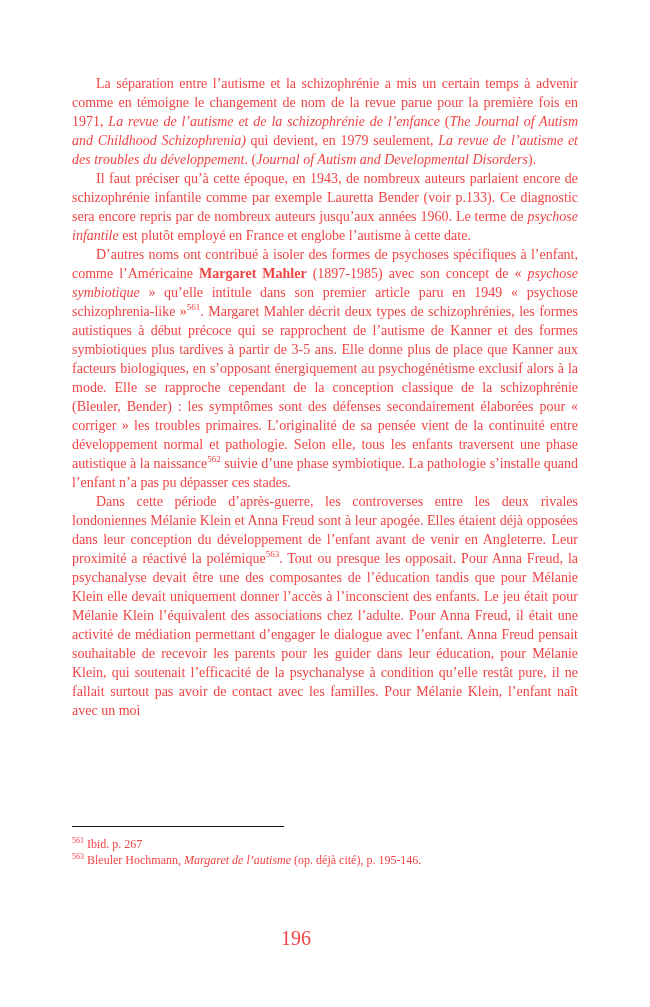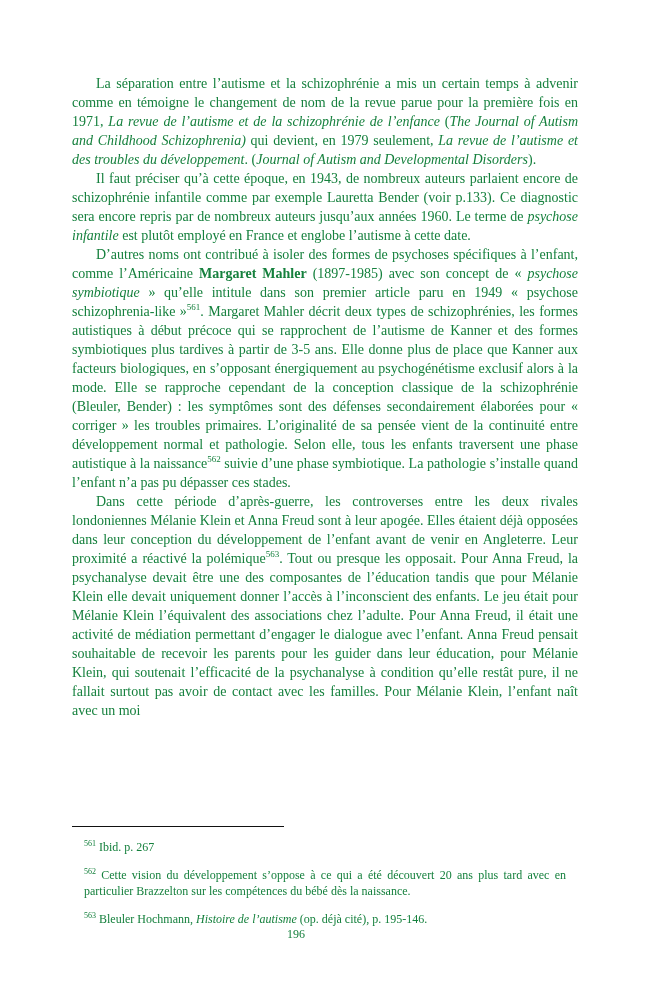--- a/index.html
+++ b/index.html
@@ -6,21 +6,21 @@
     margin: 0;
     padding: 0;
     background: #ffffff;
   }
   .page {
     position: relative;
     width: 650px;
     height: 1007px;
     background: #ffffff;
     font-family: "Liberation Serif", "DejaVu Serif", serif;
-    color: #15803d;
+    color: #ef4444;
     overflow: hidden;
   }
   .body-text {
     position: absolute;
     left: 72px;
     top: 74px;
     width: 506px;
   }
   .para {
     margin: 0;
@@ -42,48 +42,47 @@
     top: 826px;
     width: 506px;
   }
   .fn-sep {
     width: 212px;
     height: 0;
     border-top: 1px solid #111111;
     margin: 0 0 9px 0;
   }
   .footnote {
-    margin: 12px;
+    margin: 0;
     font-size: 12px;
     line-height: 16px;
     text-align: justify;
     font-family: Liberation Serif, serif;
   }
   .footnote sup { font-size: 8px; }
   .page-number {
     position: absolute;
     left: 0;
     top: 927px;
     width: 592px;
     text-align: center;
-    font-size: 12px;
+    font-size: 20px;
   }
 </style>
 </head>
 <body>
 
 <div class="page">
   <div class="body-text" id="paragraphs">
       <p class="para"><span>La séparation entre l’autisme et la schizophrénie a mis un certain temps à advenir comme en témoigne le changement de nom de la revue parue pour la première fois en 1971, </span><span class="it">La revue de l’autisme et de la schizophrénie de l’enfance</span><span> (</span><span class="it">The Journal of Autism and Childhood Schizophrenia)</span><span> qui devient, en 1979 seulement, </span><span class="it">La revue de l’autisme et des troubles du développement</span><span>. (</span><span class="it">Journal of Autism and Developmental Disorders</span><span>).</span></p>
       <p class="para"><span>Il faut préciser qu’à cette époque, en 1943, de nombreux auteurs parlaient encore de schizophrénie infantile comme par exemple Lauretta Bender (voir p.133). Ce diagnostic sera encore repris par de nombreux auteurs jusqu’aux années 1960. Le terme de </span><span class="it">psychose infantile</span><span> est plutôt employé en France et englobe l’autisme à cette date.</span></p>
       <p class="para"><span>D’autres noms ont contribué à isoler des formes de psychoses spécifiques à l’enfant, comme l’Américaine </span><span class="bd">Margaret Mahler</span><span> (1897-1985) avec son concept de « </span><span class="it">psychose symbiotique</span><span> » qu’elle intitule dans son premier article paru en 1949 « psychose schizophrenia-like »</span><sup>561</sup><span>. Margaret Mahler décrit deux types de schizophrénies, les formes autistiques à début précoce qui se rapprochent de l’autisme de Kanner et des formes symbiotiques plus tardives à partir de 3-5 ans. Elle donne plus de place que Kanner aux facteurs biologiques, en s’opposant énergiquement au psychogénétisme exclusif alors à la mode. Elle se rapproche cependant de la conception classique de la schizophrénie (Bleuler, Bender) : les symptômes sont des défenses secondairement élaborées pour « corriger » les troubles primaires. L’originalité de sa pensée vient de la continuité entre développement normal et pathologie. Selon elle, tous les enfants traversent une phase autistique à la naissance</span><sup>562</sup><span> suivie d’une phase symbiotique. La pathologie s’installe quand l’enfant n’a pas pu dépasser ces stades.</span></p>
       <p class="para"><span>Dans cette période d’après-guerre, les controverses entre les deux rivales londoniennes Mélanie Klein et Anna Freud sont à leur apogée. Elles étaient déjà opposées dans leur conception du développement de l’enfant avant de venir en Angleterre. Leur proximité a réactivé la polémique</span><sup>563</sup><span>. Tout ou presque les opposait. Pour Anna Freud, la psychanalyse devait être une des composantes de l’éducation tandis que pour Mélanie Klein elle devait uniquement donner l’accès à l’inconscient des enfants. Le jeu était pour Mélanie Klein l’équivalent des associations chez l’adulte. Pour Anna Freud, il était une activité de médiation permettant d’engager le dialogue avec l’enfant. Anna Freud pensait souhaitable de recevoir les parents pour les guider dans leur éducation, pour Mélanie Klein, qui soutenait l’efficacité de la psychanalyse à condition qu’elle restât pure, il ne fallait surtout pas avoir de contact avec les familles. Pour Mélanie Klein, l’enfant naît avec un moi</span></p>
     </div>
   <div class="footnotes">
     <div class="fn-sep"></div>
     <div id="footnotes">
         <p class="footnote"><sup>561</sup> <span>Ibid. p. 267</span></p>
-        <p class="footnote"><sup>562</sup> <span>Cette vision du développement s’oppose à ce qui a été découvert 20 ans plus tard avec en particulier Brazzelton sur les compétences du bébé dès la naissance.</span></p>
-        <p class="footnote"><sup>563</sup> <span>Bleuler Hochmann, </span><span class="it">Histoire de l’autisme</span><span> (op. déjà cité), p. 195-146.</span></p>
+        <p class="footnote"><sup>563</sup> <span>Bleuler Hochmann, </span><span class="it">Margaret de l’autisme</span><span> (op. déjà cité), p. 195-146.</span></p>
       </div>
   </div>
   <div class="page-number">196</div>
 </div>
 
 </body></html>

